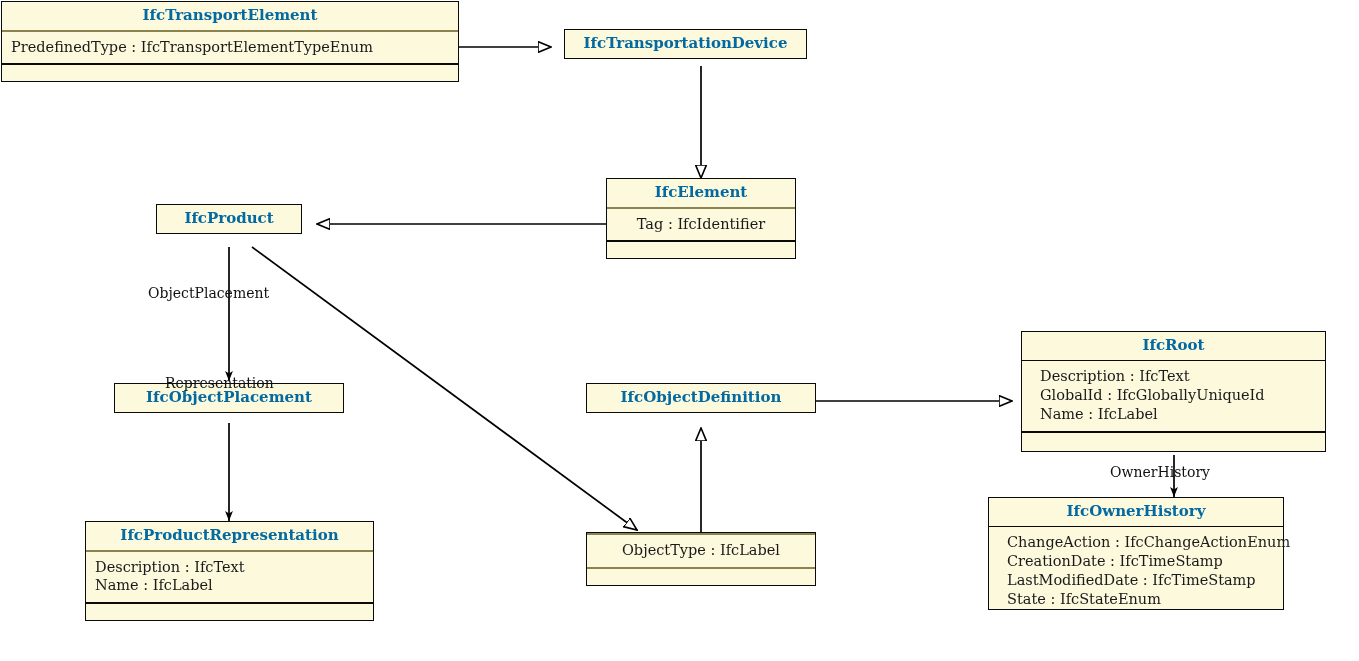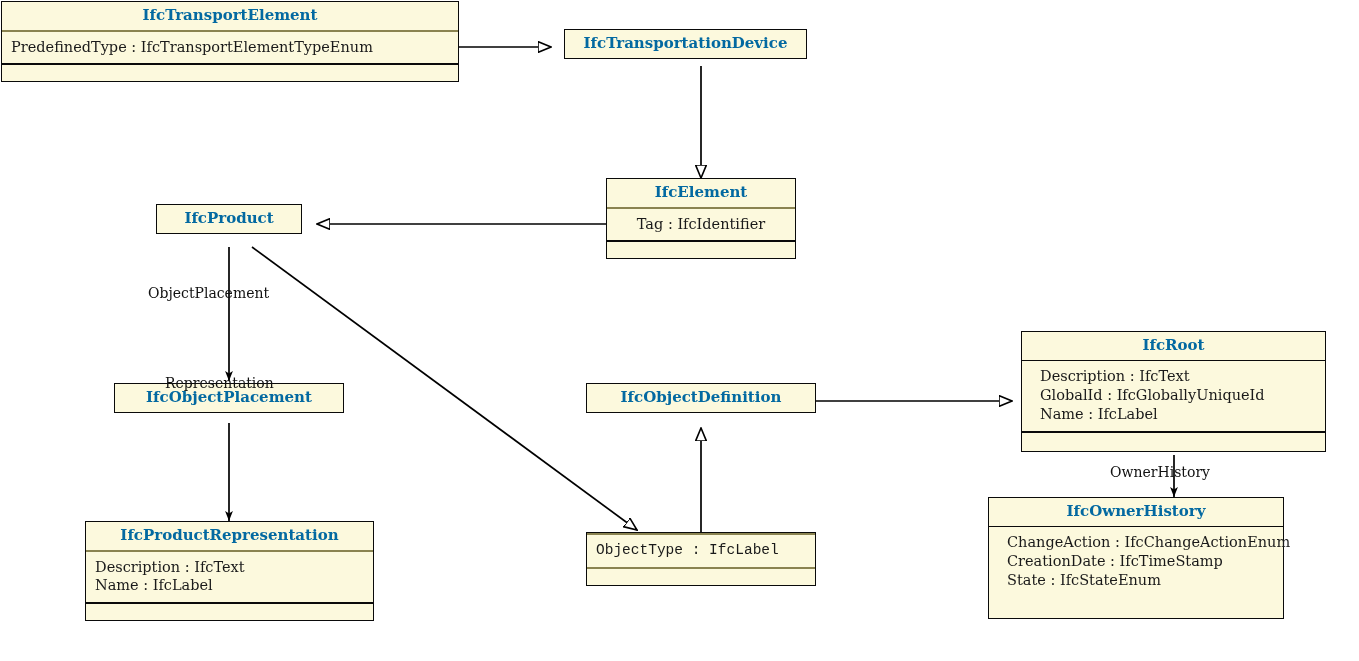--- a/index.html
+++ b/index.html
@@ -165,21 +165,21 @@
     <div class="uml-sep" style="background:#0a0a0a; height:1.6px;"></div>
     <div class="uml-ops"></div>
   </div>
 
   <div class="uml-class" style="left:586px; top:383px; width:230px;">
     <div class="uml-name">IfcObjectDefinition</div>
   </div>
 
   <div class="uml-class" style="left:586px; top:532px; width:230px;">
     <div class="uml-sep"></div>
-    <div class="uml-attrs" style="text-align:left;font-family:Liberation Mono, monospace;">
+    <div class="uml-attrs" style="text-align:center;">
       <div class="uml-attr">ObjectType : IfcLabel</div>
     </div>
     <div class="uml-sep"></div>
     <div class="uml-ops"></div>
   </div>
 
   <div class="uml-class" style="left:1021px; top:331px; width:305px;">
     <div class="uml-name">IfcRoot</div>
     <div class="uml-sep" style="background:#0a0a0a; height:1.6px;"></div>
     <div class="uml-attrs" style="padding-left:18px;">
@@ -187,20 +187,21 @@
       <div class="uml-attr">GlobalId : IfcGloballyUniqueId</div>
       <div class="uml-attr">Name : IfcLabel</div>
     </div>
     <div class="uml-sep" style="background:#0a0a0a; height:1.6px;"></div>
     <div class="uml-ops" style="height:18px;"></div>
   </div>
 
   <div class="uml-class" style="left:988px; top:497px; width:296px;">
     <div class="uml-name">IfcOwnerHistory</div>
     <div class="uml-sep" style="background:#0a0a0a; height:1.6px;"></div>
-    <div class="uml-attrs" style="padding-left:18px; padding-bottom:28px;">
+    <div class="uml-attrs" style="padding-left:18px; padding-bottom:0;">
       <div class="uml-attr">ChangeAction : IfcChangeActionEnum</div>
       <div class="uml-attr">CreationDate : IfcTimeStamp</div>
+      <div class="uml-attr">LastModifiedDate : IfcTimeStamp</div>
       <div class="uml-attr">State : IfcStateEnum</div>
     </div>
   </div>
 
 </div>
 
 </body></html>

